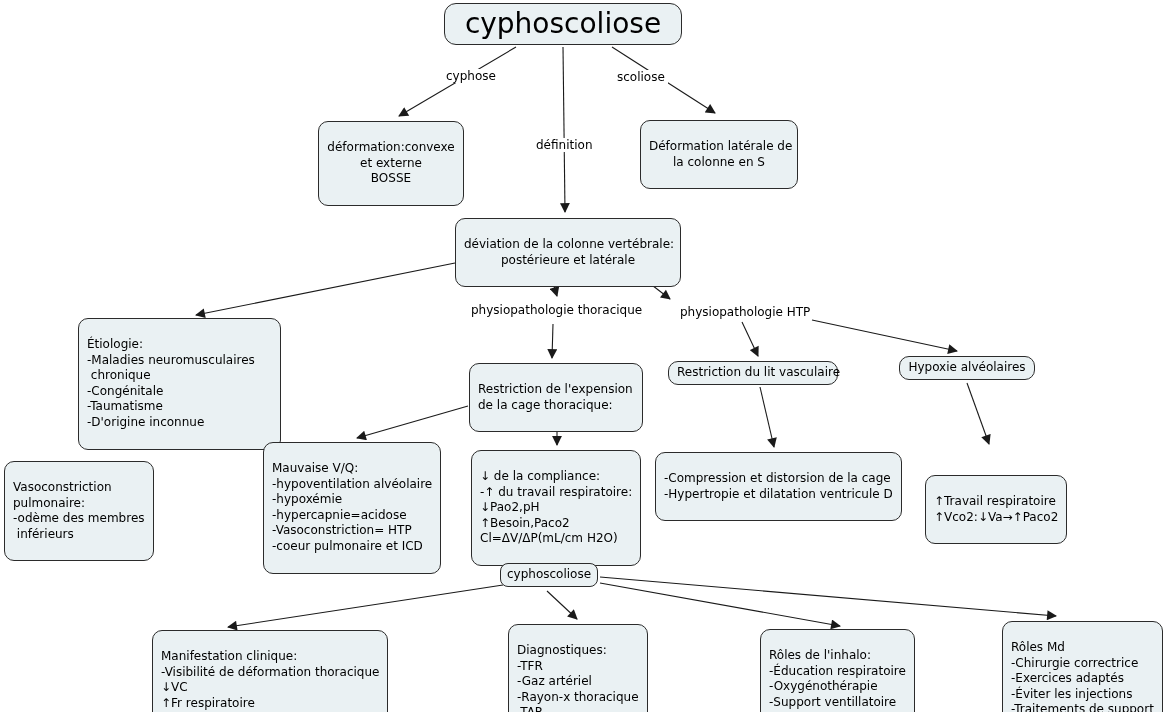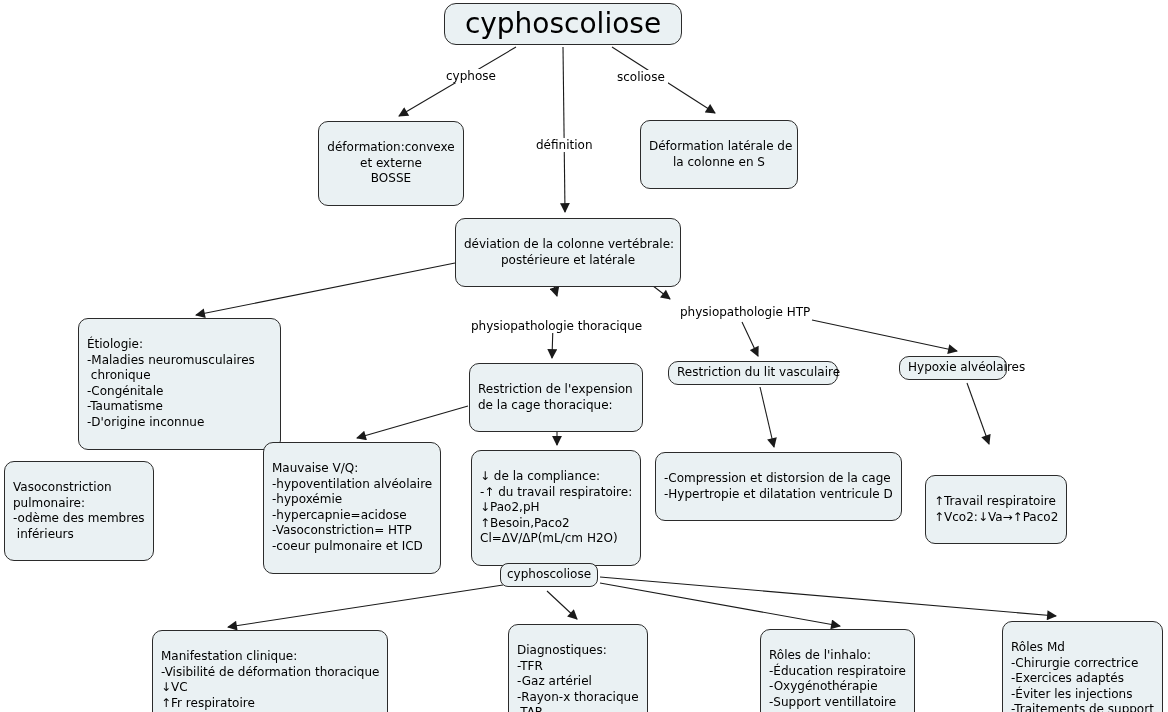--- a/index.html
+++ b/index.html
@@ -108,21 +108,21 @@
  chronique
 -Congénitale
 -Taumatisme
 -D'origine inconnue</div>
 
   <div class="node" style="left:469px;top:363px;width:174px;">Restriction de l'expension
 de la cage thoracique:</div>
 
   <div class="node center" style="left:668px;top:361px;width:170px;padding:3px 8px;">Restriction du lit vasculaire</div>
 
-  <div class="node center" style="left:899px;top:356px;width:108px;padding:3px 8px;">Hypoxie alvéolaires</div>
+  <div class="node center" style="left:899px;top:356px;width:136px;padding:3px 8px;">Hypoxie alvéolaires</div>
 
   <div class="node" style="left:263px;top:442px;">Mauvaise V/Q:
 -hypoventilation alvéolaire
 -hypoxémie
 -hypercapnie=acidose
 -Vasoconstriction= HTP
 -coeur pulmonaire et ICD</div>
 
   <div class="node" style="left:471px;top:450px;">↓ de la compliance:
 -↑ du travail respiratoire:
@@ -164,17 +164,17 @@
 -Exercices adaptés
 -Éviter les injections
 -Traitements de support</div>
 
   <div class="edge-label" style="left:443px;top:69px;">cyphose</div>
 
   <div class="edge-label" style="left:614px;top:70px;">scoliose</div>
 
   <div class="edge-label" style="left:533px;top:138px;">définition</div>
 
-  <div class="edge-label" style="left:468px;top:303px;margin-top:16px;">physiopathologie thoracique</div>
+  <div class="edge-label" style="left:468px;top:303px;">physiopathologie thoracique</div>
 
   <div class="edge-label" style="left:677px;top:305px;">physiopathologie HTP</div>
 
 </div>
 
 </body></html>

